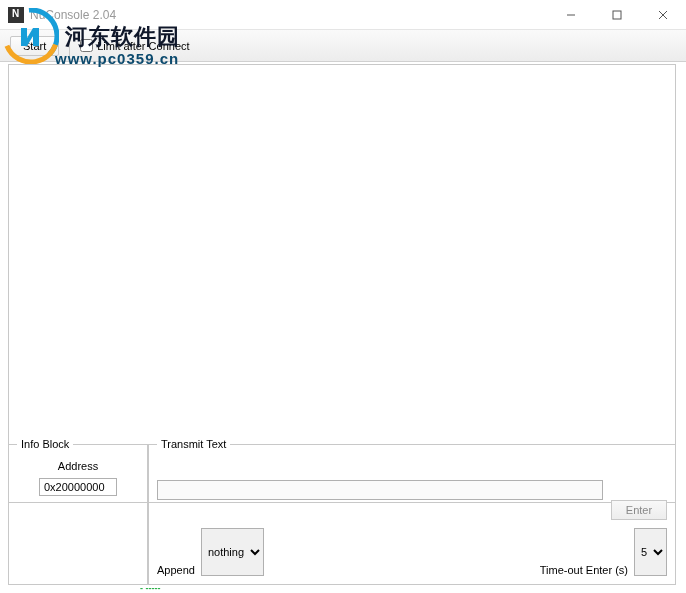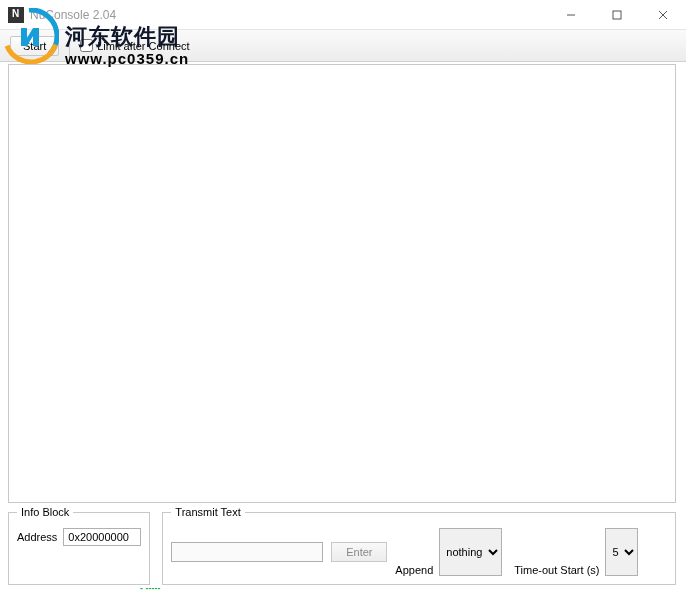--- a/index.html
+++ b/index.html
@@ -78,55 +78,56 @@
       left: 8px; right: 10px;
       top: 64px; bottom: 90px;
       border: 1px solid #c8c8c8;
       background: #fff;
     }
     .bottom-panels {
       position: absolute;
       left: 8px; right: 10px;
       bottom: 8px;
       display: flex;
-      gap: 12px;
+      gap: 0;
     }
     fieldset {
       border: 1px solid #c8c8c8;
       padding: 10px 8px 8px 8px;
       font-size: 11px;
     }
     legend { padding: 0 4px; font-size: 11px; }
     .info-block { width: 140px; }
-    .info-row { display: flex; align-items: center; gap: 6px; }
+    .info-row { display: flex; align-items: center; gap: 6px; flex-direction: column; }
     .info-row label { font-size: 11px; }
     .info-row input {
       width: 78px;
       border: 1px solid #b0b0b0;
       padding: 2px 4px;
       font-size: 11px;
       background: #fff;
     }
-    .transmit { flex: 1; display: flex; flex-direction: row; gap: 8px; }
+    .transmit { flex: 1; display: flex; flex-direction: column; gap: 8px; }
     .transmit-row1 { display: flex; gap: 8px; align-items: center; }
     .transmit-input {
       flex: 1;
       border: 1px solid #b0b0b0;
       padding: 3px 4px;
       font-size: 11px;
       background: #fafafa;
     }
     .enter-btn {
       width: 56px;
       padding: 3px 0;
       border: 1px solid #c8c8c8;
       background: linear-gradient(#f8f8f8,#ededed);
       font-size: 11px;
       color: #888;
       cursor: pointer;
+      margin-top: 40px;
     }
     .transmit-row2 { display: flex; align-items: flex-end; gap: 6px; }
     .transmit-row2 .spacer { flex: 1; }
     select {
       border: 1px solid #b0b0b0;
       background: #f0f0f0;
       font-size: 11px;
       padding: 16px 2px;
     }
     .watermark {
@@ -144,24 +145,24 @@
       position: absolute;
       left: 62px; top: 14px;
       font-size: 22px;
       font-weight: bold;
       color: #0f172a;
       letter-spacing: 1px;
       white-space: nowrap;
     }
     .wm-text2 {
       position: absolute;
-      left: 62px; top: 42px;
+      left: 52px; top: 42px;
       font-size: 15px;
       font-weight: bold;
-      color: #000000;
+      color: #0c4a6e;
       letter-spacing: 1px;
       white-space: nowrap;
     }
     .bottom-strip {
       position: absolute;
       bottom: 0; left: 0; right: 0;
       height: 6px;
     }
     .bottom-dash {
       position: absolute;
@@ -222,21 +223,21 @@
     <div class="transmit-row1">
       <input class="transmit-input" type="text" value="" style="">
       <button class="enter-btn">Enter</button>
     </div>
     <div class="transmit-row2">
       <span>Append</span>
       <select>
         <option>nothing</option>
       </select>
       <span class="spacer"></span>
-      <span>Time-out Start (s)</span>
+      <span>Time-out Enter (s)</span>
       <select>
         <option>5</option>
       </select>
     </div>
   </fieldset>
 </div>
 
 <div class="watermark">
   <div class="wm-logo">
     <svg viewBox="0 0 56 56">

